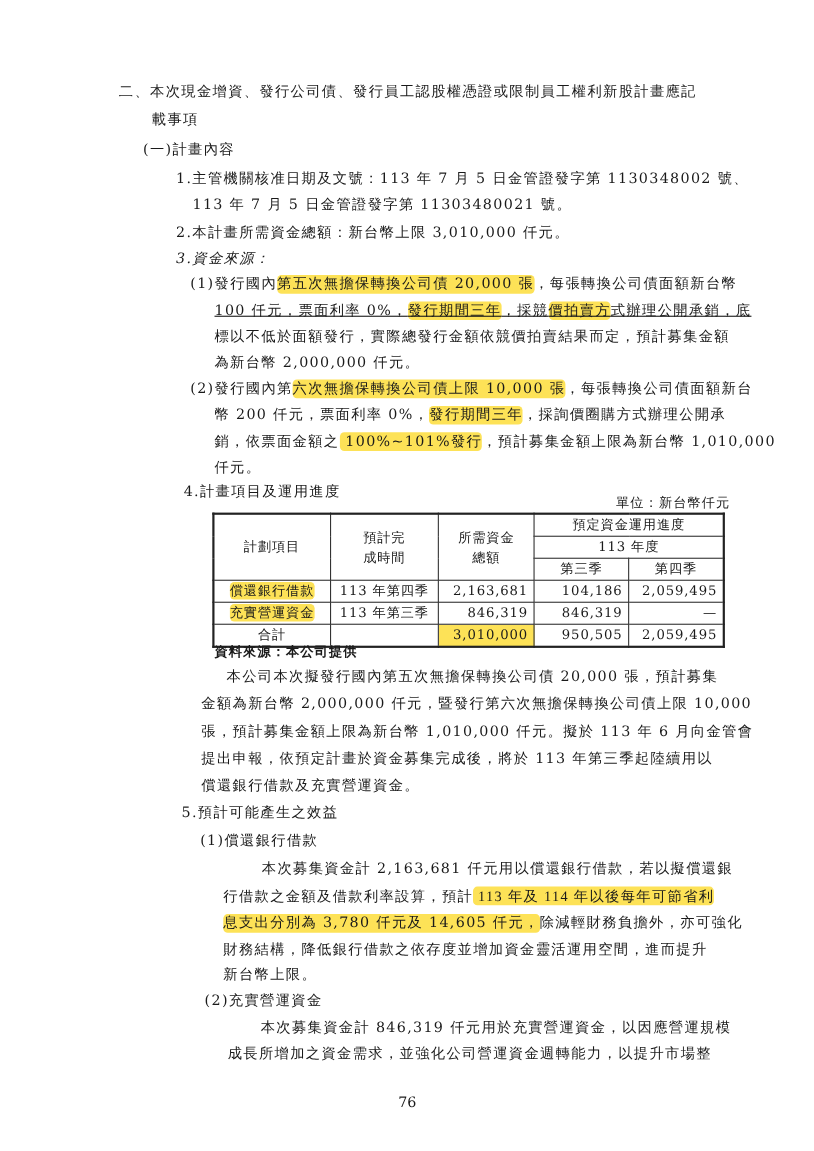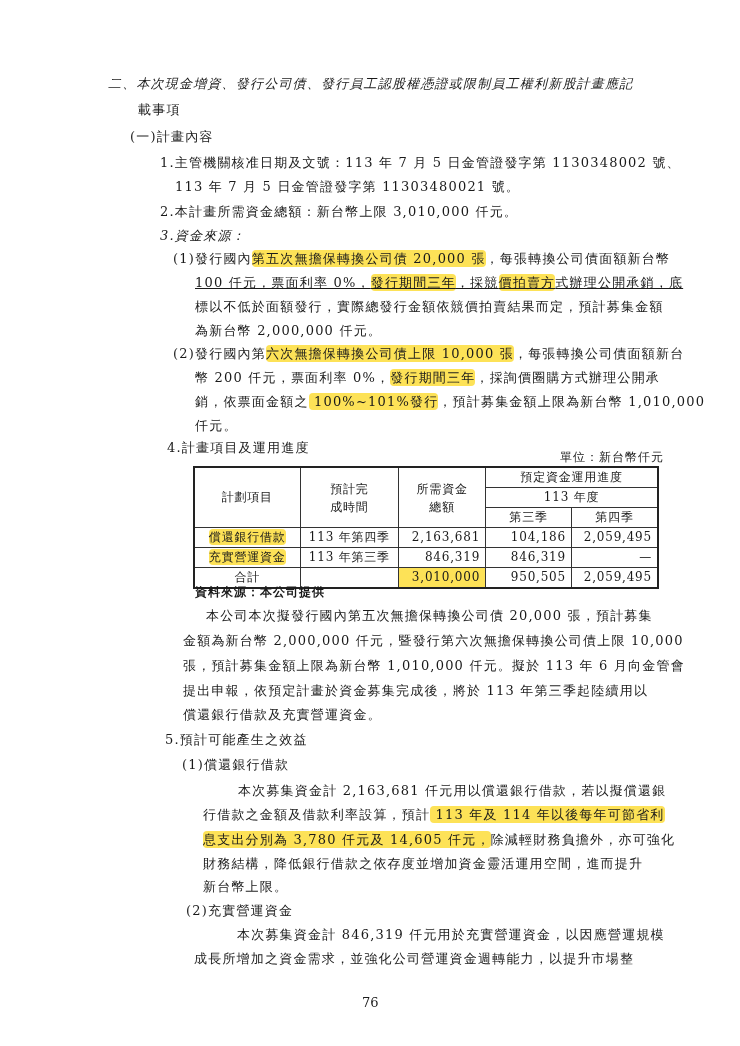--- a/index.html
+++ b/index.html
@@ -14,21 +14,21 @@
   .c { text-align: center; } .r { text-align: right; }
   .unit { position: absolute; left: 560px; top: 449px; font-size: 12px; letter-spacing: 1px; }
   .src { position: absolute; left: 195px; top: 584px; font-size: 12px; letter-spacing: 1px; font-weight: bold; }
   .pgno { position: absolute; left: 362px; top: 995px; font-size: 13px; }
 </style>
 </head>
 <body>
 
 <div>
 
-  <div class="ln" style="left:108px;top:73px;font-style:italic;">二、本次現金增資、發行公司債、發行員工認股權憑證或限制員工權利新股計畫應記</div>
+  <div class="ln" style="left:108px;top:73px;">二、本次現金增資、發行公司債、發行員工認股權憑證或限制員工權利新股計畫應記</div>
   <div class="ln" style="left:138px;top:99px;">載事項</div>
   <div class="ln" style="left:130px;top:126px;">(一)計畫內容</div>
 
   <div class="ln" style="left:160px;top:152px;">1.主管機關核准日期及文號：113 年 7 月 5 日金管證發字第 1130348002 號、</div>
   <div class="ln" style="left:175px;top:176px;">113 年 7 月 5 日金管證發字第 11303480021 號。</div>
   <div class="ln" style="left:160px;top:201px;">2.本計畫所需資金總額：新台幣上限 3,010,000 仟元。</div>
   <div class="ln" style="left:160px;top:225px;font-style:italic;">3.資金來源：</div>
 
   <div class="ln" style="left:173px;top:248px;">
     <span>(1)發行國內</span><span class="hl">第五次無擔保轉換公司債 20,000 張</span><span>，每張轉換公司債面額新台幣</span>
@@ -97,27 +97,27 @@
 
   <div class="ln" style="left:206px;top:605px;">本公司本次擬發行國內第五次無擔保轉換公司債 20,000 張，預計募集</div>
   <div class="ln" style="left:183px;top:630px;">金額為新台幣 2,000,000 仟元，暨發行第六次無擔保轉換公司債上限 10,000</div>
   <div class="ln" style="left:183px;top:655px;">張，預計募集金額上限為新台幣 1,010,000 仟元。擬於 113 年 6 月向金管會</div>
   <div class="ln" style="left:183px;top:680px;">提出申報，依預定計畫於資金募集完成後，將於 113 年第三季起陸續用以</div>
   <div class="ln" style="left:183px;top:704px;">償還銀行借款及充實營運資金。</div>
 
   <div class="ln" style="left:165px;top:729px;">5.預計可能產生之效益</div>
   <div class="ln" style="left:182px;top:754px;">(1)償還銀行借款</div>
   <div class="ln" style="left:238px;top:780px;">本次募集資金計 2,163,681 仟元用以償還銀行借款，若以擬償還銀</div>
-  <div class="ln" style="left:203px;top:804px;">
+  <div class="ln" style="left:203px;top:804px;font-family:Liberation Serif, serif;">
     <span>行借款之金額及借款利率設算，預計</span><span class="hl"> 113 年及 114 年以後每年可節省利</span>
   </div>
   <div class="ln" style="left:203px;top:829px;">
     <span class="hl">息支出分別為 3,780 仟元及 14,605 仟元，</span><span>除減輕財務負擔外，亦可強化</span>
   </div>
   <div class="ln" style="left:203px;top:853px;">財務結構，降低銀行借款之依存度並增加資金靈活運用空間，進而提升</div>
   <div class="ln" style="left:203px;top:876px;">新台幣上限。</div>
 
   <div class="ln" style="left:186px;top:900px;">(2)充實營運資金</div>
   <div class="ln" style="left:237px;top:924px;">本次募集資金計 846,319 仟元用於充實營運資金，以因應營運規模</div>
-  <div class="ln" style="left:194px;top:948px;text-align:center;">成長所增加之資金需求，並強化公司營運資金週轉能力，以提升市場整</div>
+  <div class="ln" style="left:207px;top:948px;text-align:center;">成長所增加之資金需求，並強化公司營運資金週轉能力，以提升市場整</div>
 
   <div class="pgno">76</div>
 </div>
 
 </body></html>

